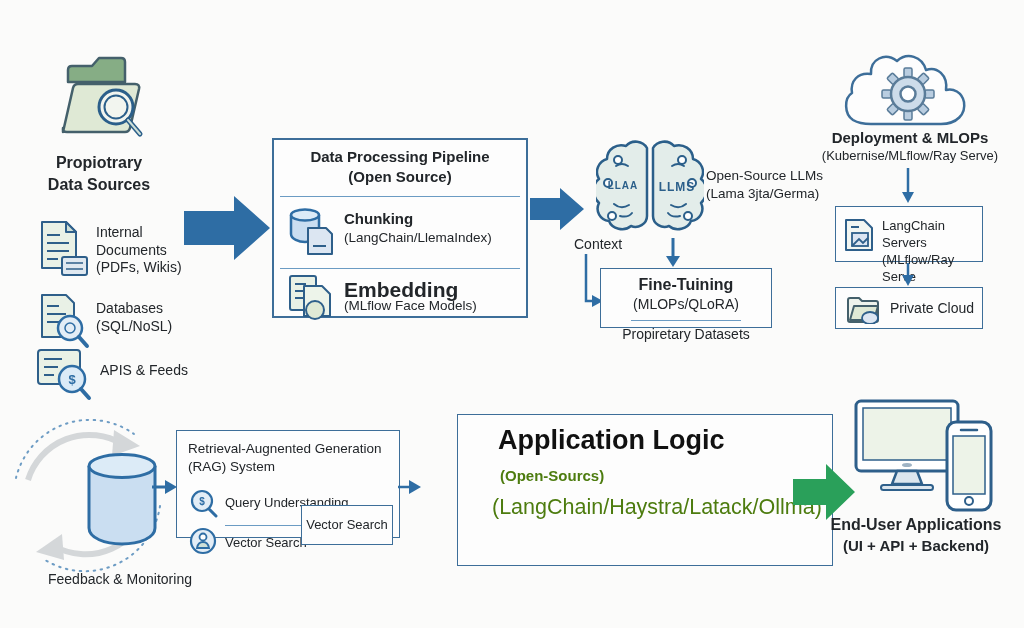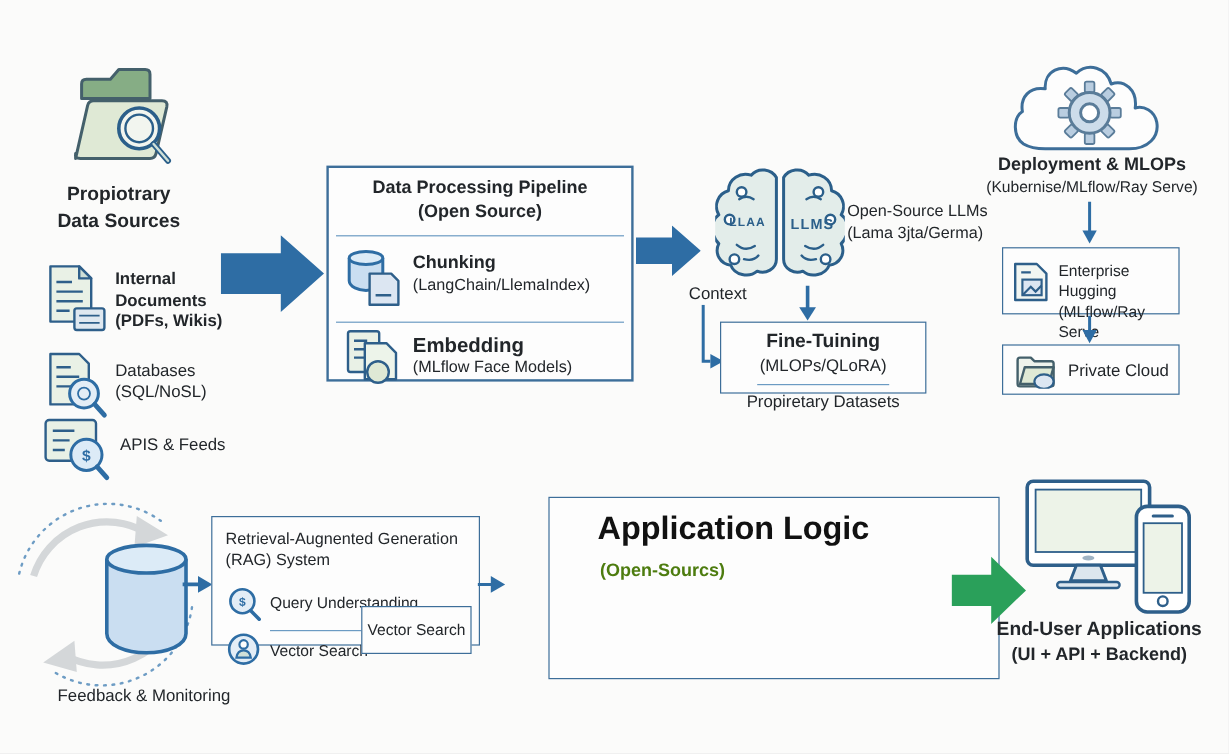--- a/index.html
+++ b/index.html
@@ -42,21 +42,21 @@
     <path d="M4 3 h24 l10 10 v36 H4 z" fill="#e9f1e6" stroke="#2e5f8a" stroke-width="2" stroke-linejoin="round"></path>
     <path d="M28 3 l10 10 h-10 z" fill="#cfe0d8" stroke="#2e5f8a" stroke-width="2" stroke-linejoin="round"></path>
     <line x1="9" y1="16" x2="22" y2="16" stroke="#2e5f8a" stroke-width="2"></line>
     <line x1="9" y1="24" x2="31" y2="24" stroke="#2e5f8a" stroke-width="2"></line>
     <line x1="9" y1="32" x2="31" y2="32" stroke="#2e5f8a" stroke-width="2"></line>
     <line x1="9" y1="40" x2="20" y2="40" stroke="#2e5f8a" stroke-width="2"></line>
     <rect x="24" y="38" width="25" height="18" rx="2" fill="#dfe8f0" stroke="#2e5f8a" stroke-width="2"></rect>
     <line x1="28" y1="44" x2="45" y2="44" stroke="#2e5f8a" stroke-width="1.5"></line>
     <line x1="28" y1="50" x2="45" y2="50" stroke="#2e5f8a" stroke-width="1.5"></line>
   </svg>
-  <div class="abs t14" style="left:96px;top:224px;font-weight:bold;">
+  <div class="abs t14" style="left:96px;top:224px;">
     <div>Internal</div>
     <div>Documents</div>
     <div>(PDFs, Wikis)</div>
   </div>
 
   <svg class="abs" style="left:38px;top:292px;" width="54" height="58" viewBox="0 0 54 58">
     <path d="M4 3 h24 l8 8 v34 H4 z" fill="#e9f1e6" stroke="#2e5f8a" stroke-width="2" stroke-linejoin="round"></path>
     <line x1="9" y1="14" x2="21" y2="14" stroke="#2e5f8a" stroke-width="2"></line>
     <line x1="9" y1="22" x2="28" y2="22" stroke="#2e5f8a" stroke-width="2"></line>
     <line x1="9" y1="30" x2="28" y2="30" stroke="#2e5f8a" stroke-width="2"></line>
@@ -102,21 +102,21 @@
     <div class="divider" style="left:6px;right:6px;top:128px;"></div>
 
     <svg class="abs" style="left:14px;top:134px;" width="48" height="46" viewBox="0 0 48 46">
       <rect x="2" y="2" width="26" height="34" rx="2" fill="#e9f1e6" stroke="#2e5f8a" stroke-width="2"></rect>
       <line x1="7" y1="10" x2="18" y2="10" stroke="#2e5f8a" stroke-width="2"></line>
       <line x1="7" y1="17" x2="22" y2="17" stroke="#2e5f8a" stroke-width="2"></line>
       <line x1="7" y1="24" x2="22" y2="24" stroke="#2e5f8a" stroke-width="2"></line>
       <path d="M16 12 h18 l8 8 v22 H16 z" fill="#edf4ea" stroke="#2e5f8a" stroke-width="2" stroke-linejoin="round"></path>
       <circle cx="27" cy="36" r="9" fill="#dfe9d5" stroke="#2e5f8a" stroke-width="2"></circle>
     </svg>
-    <div class="abs bold" style="left:70px;top:138px;font-size:17px;text-align:center;">Embedding</div>
+    <div class="abs bold" style="left:70px;top:138px;font-size:21px;text-align:center;">Embedding</div>
     <div class="abs" style="left:70px;top:158px;font-size:13.5px;">(MLflow Face Models)</div>
   </div>
 
   <svg class="abs" style="left:530px;top:188px;" width="54" height="42" viewBox="0 0 54 42">
     <polygon points="0,10 30,10 30,0 54,21 30,42 30,32 0,32" fill="#2e6da4"></polygon>
   </svg>
 
   <svg class="abs" style="left:596px;top:136px;" width="108" height="102" viewBox="0 0 108 102">
     <g fill="#e3edea" stroke="#2b5f8a" stroke-width="2.5" stroke-linejoin="round">
       <path d="M51 80 C51 88 42 93 35 90 C28 96 16 93 13 85 C4 84 -1 75 3 67 C-4 60 -4 48 3 43 C-2 35 3 25 11 23 C11 13 21 7 30 10 C36 3 47 5 51 12 Z"></path>
@@ -191,21 +191,21 @@
   </svg>
 
   <div class="box-thin" style="left:835px;top:206px;width:148px;height:56px;">
     <svg class="abs" style="left:8px;top:11px;" width="32" height="36" viewBox="0 0 32 36">
       <path d="M2 2 h18 l8 8 v22 H2 z" fill="#f2f6f2" stroke="#2e5f8a" stroke-width="2" stroke-linejoin="round"></path>
       <line x1="7" y1="9" x2="15" y2="9" stroke="#2e5f8a" stroke-width="2"></line>
       <rect x="8" y="15" width="16" height="13" fill="#dce6f2" stroke="#2e5f8a" stroke-width="1.8"></rect>
       <path d="M8 28 l7 -7 l4 4 l5 -5" fill="none" stroke="#2e5f8a" stroke-width="1.8"></path>
     </svg>
     <div class="abs" style="left:46px;top:11px;font-size:13px;line-height:1.3;">
-      <div>Enterprise Hugging</div>
+      <div>LangChain Servers</div>
       <div>(MLflow/Ray Serve</div>
     </div>
   </div>
 
   <svg class="abs" style="left:900px;top:263px;" width="16" height="24" viewBox="0 0 16 24">
     <line x1="8" y1="0" x2="8" y2="14" stroke="#2e6da4" stroke-width="2.5"></line>
     <polygon points="2,12 14,12 8,23" fill="#2e6da4"></polygon>
   </svg>
 
   <div class="box-thin" style="left:835px;top:287px;width:148px;height:42px;">
@@ -262,20 +262,21 @@
   </div>
 
   <svg class="abs" style="left:398px;top:478px;" width="24" height="18" viewBox="0 0 24 18">
     <line x1="0" y1="9" x2="13" y2="9" stroke="#2e6da4" stroke-width="2.5"></line>
     <polygon points="11,2 23,9 11,16" fill="#2e6da4"></polygon>
   </svg>
 
   <div class="box-thin" style="left:420px;top:414px;width:376px;height:152px;margin-left:37px;">
     <div class="abs bold" style="left:40px;top:10px;font-size:27px;color:#111;">Application Logic</div>
     <div class="abs bold bluetext" style="left:42px;top:52px;font-size:15px;">(Open-Sourcs)</div>
+    <div class="abs bluetext" style="left:34px;top:80px;font-size:21.5px;">(LangChain/Haystra/Latack/Ollma)</div>
   </div>
 
   <svg class="abs" style="left:793px;top:461px;" width="62" height="62" viewBox="0 0 62 62">
     <polygon points="0,18 33,18 33,3 62,31 33,59 33,44 0,44" fill="#2aa05a"></polygon>
   </svg>
 
   <svg class="abs" style="left:853px;top:396px;" width="142" height="118" viewBox="0 0 142 118">
     <rect x="3" y="5" width="102" height="70" rx="5" fill="#ffffff" stroke="#2e5f8a" stroke-width="3"></rect>
     <rect x="10" y="12" width="88" height="52" fill="#edf3e8" stroke="#2e5f8a" stroke-width="1.5"></rect>
     <ellipse cx="54" cy="69" rx="5" ry="2" fill="#9fb3c4"></ellipse>

